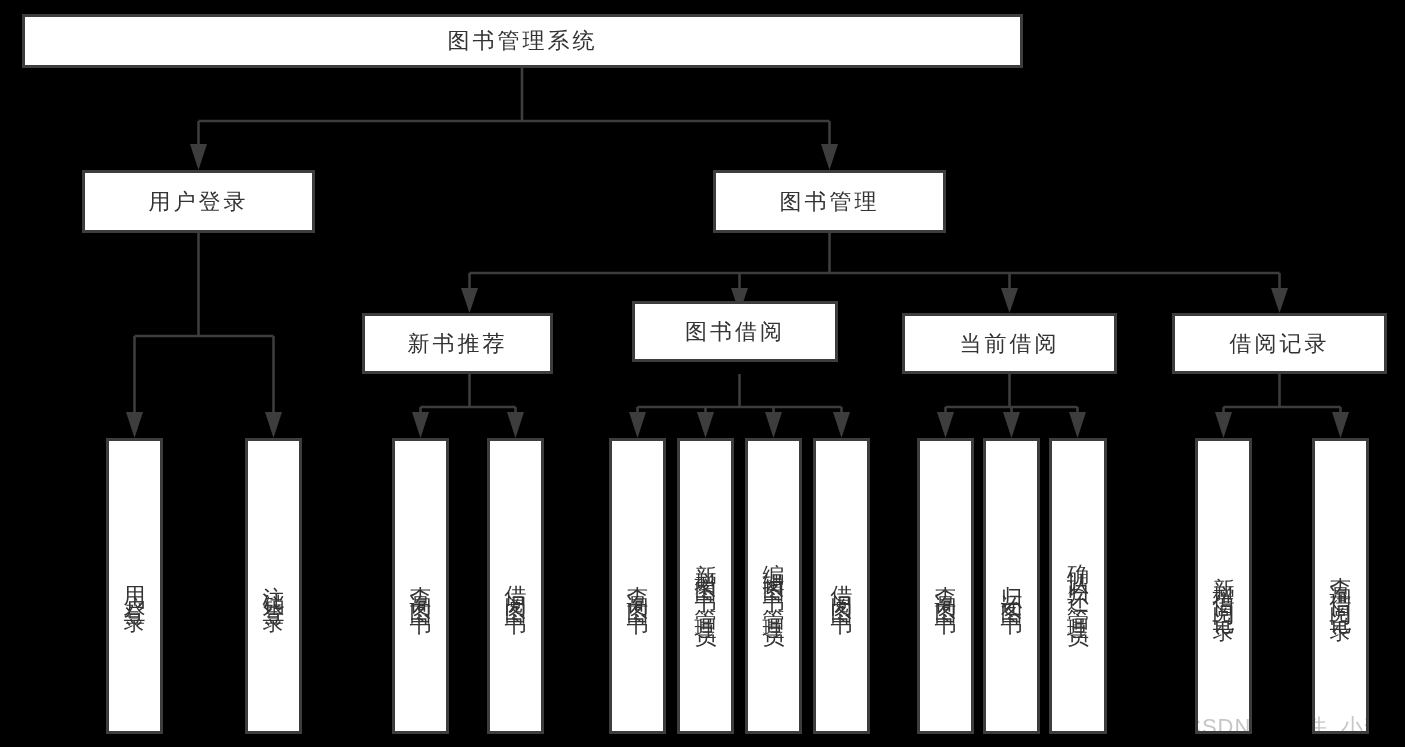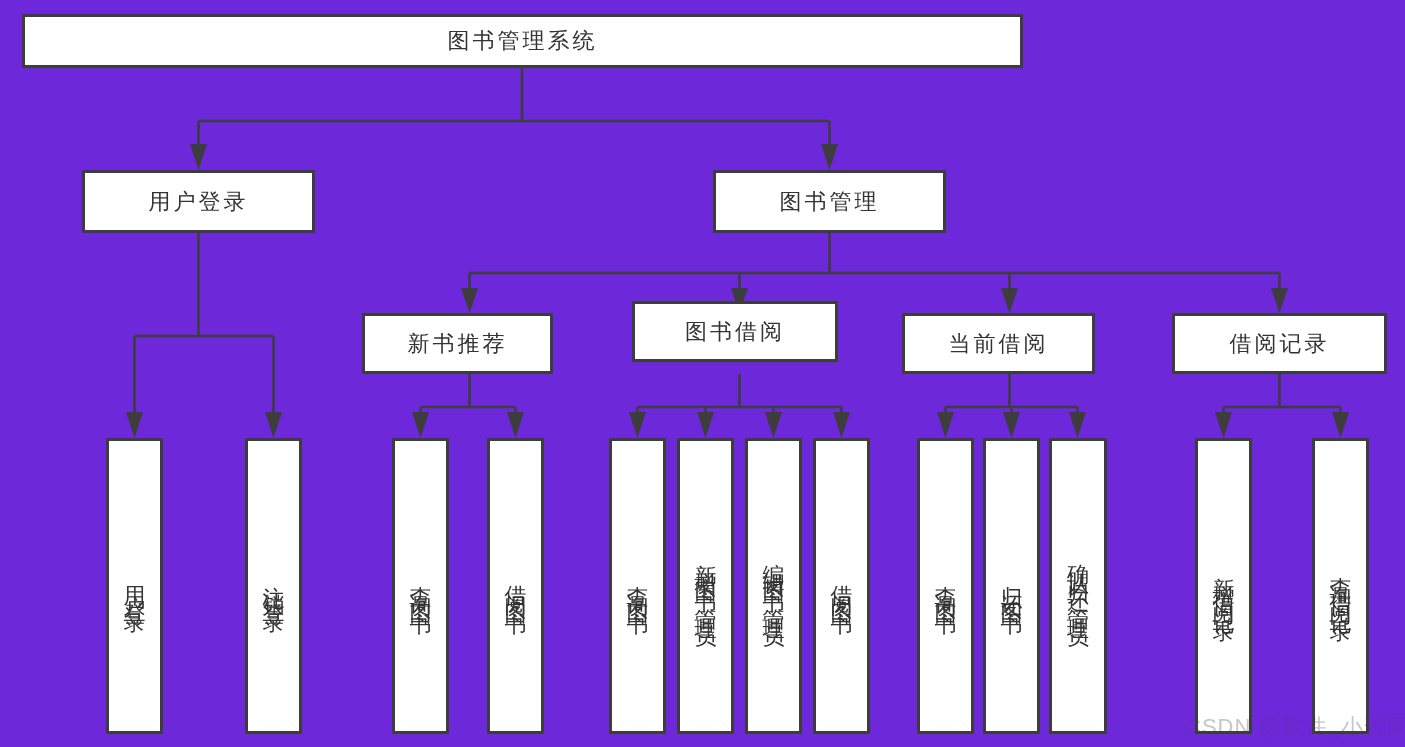--- a/index.html
+++ b/index.html
@@ -1,19 +1,19 @@
 <!DOCTYPE html>
 <html><head>
 <meta charset="utf-8">
 <style>
   html,body{margin:0;padding:0;background:#ffffff;}
   .stage{
     position:relative;
     width:1405px;height:747px;
-    background:#6d28d9;
+    background:#000000;
     font-family:"Liberation Sans","DejaVu Sans",sans-serif;
     overflow:hidden;
   }
   .stage svg{position:absolute;left:0;top:0;}
   .node{
     position:absolute;
     box-sizing:border-box;
     border:3px solid #3d3d3d;
     background:#ffffff;
     display:flex;
@@ -118,21 +118,21 @@
   <div class="node" style="left:713px;top:170px;width:233px;height:63px">
     <span>图书管理</span>
   </div>
 
   <div class="node" style="left:362px;top:313px;width:191px;height:61px">
     <span>新书推荐</span>
   </div>
   <div class="node" style="left:632px;top:301px;width:206px;height:61px">
     <span>图书借阅</span>
   </div>
-  <div class="node" style="left:902px;top:313px;width:193px;height:61px">
+  <div class="node" style="left:902px;top:313px;width:215px;height:61px">
     <span>当前借阅</span>
   </div>
   <div class="node" style="left:1172px;top:313px;width:215px;height:61px">
     <span>借阅记录</span>
   </div>
 
   <div class="node" style="left:106px;top:438px;width:57px;height:296px">
     <span class="vtext">用户登录</span>
   </div>
   <div class="node" style="left:245px;top:438px;width:57px;height:296px">

